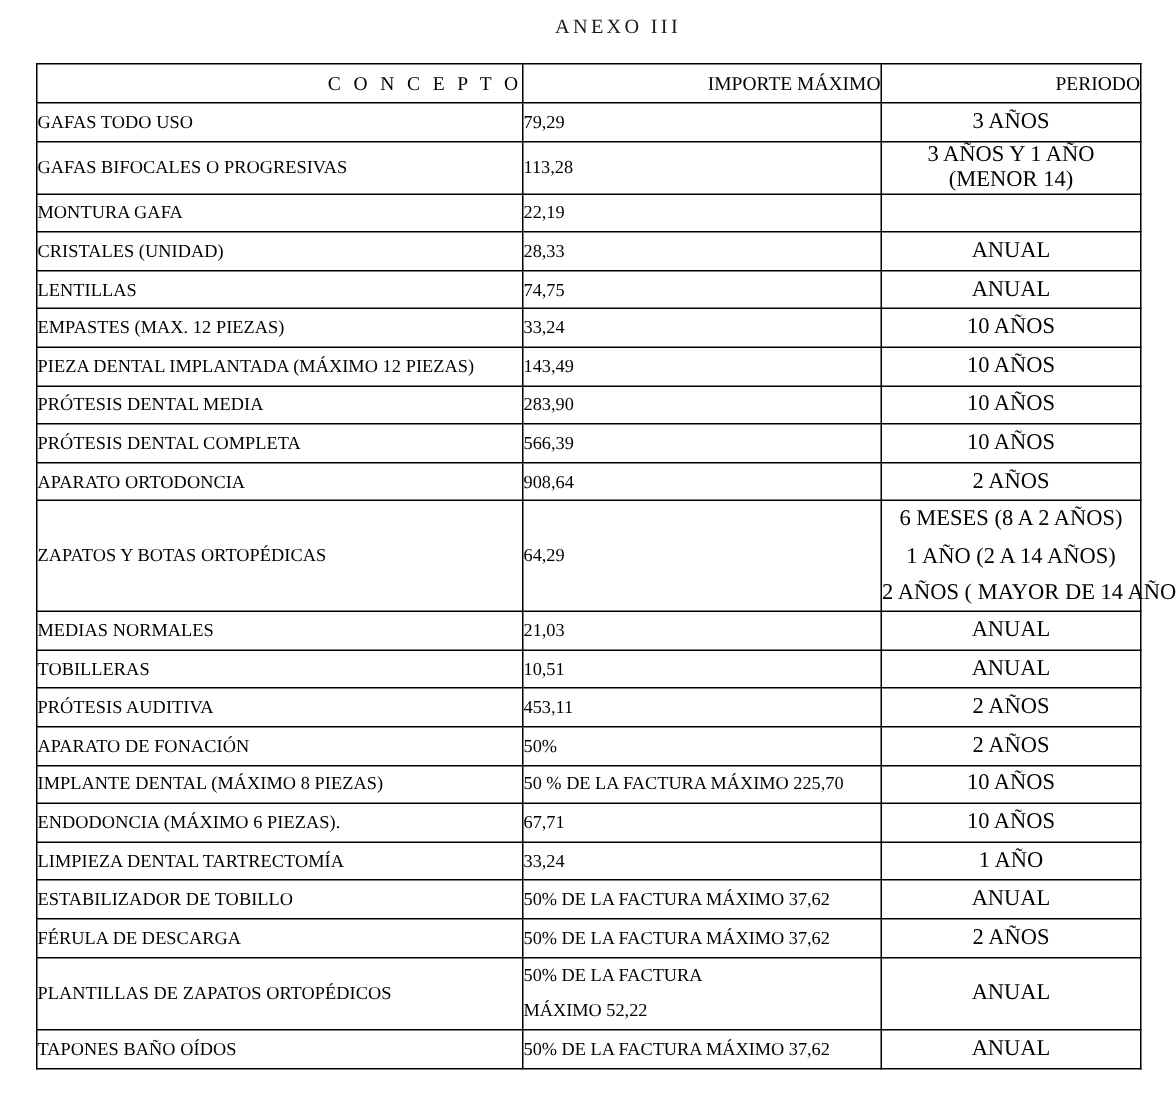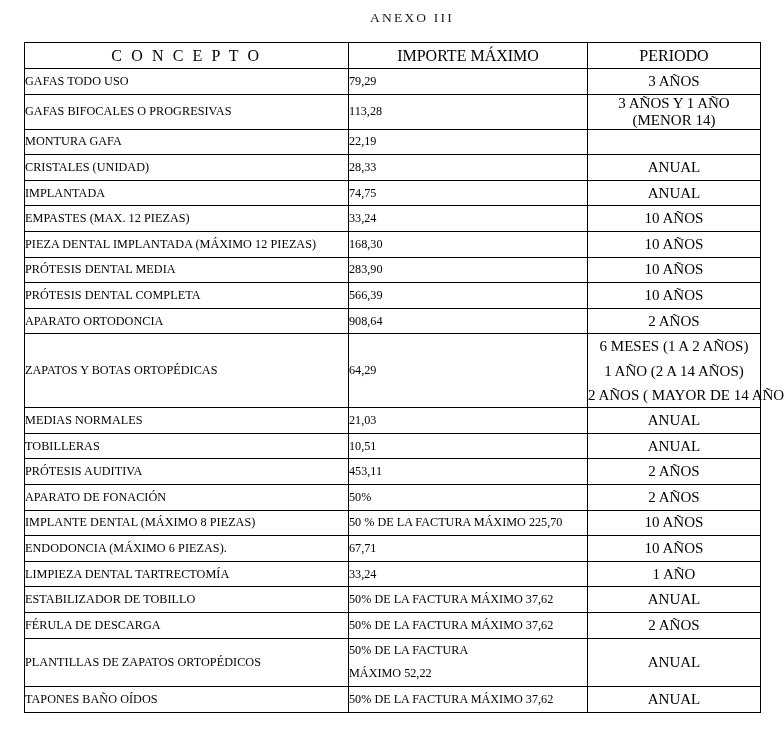--- a/index.html
+++ b/index.html
@@ -58,22 +58,22 @@
     font-weight: normal;
   }
 
   col.c-concepto { width: 324px; }
   col.c-importe  { width: 239px; }
   col.c-periodo  { width: 173px; }
 
   
   .hdr td {
     height: 25px;
-    text-align: center;
-    font-size: 16px;
+    text-align: right;
+    font-size: 13px;
     margin-top: 36px;
   }
   .hdr .h-concepto {
     letter-spacing: 2.6px;
   }
 
   
   .cell-concepto {
     text-align: left;
     padding-left: 13px;
@@ -139,32 +139,32 @@
             <td class="cell-concepto">MONTURA GAFA</td>
             <td class="cell-importe">22,19</td>
             <td class="cell-periodo"></td>
           </tr>
           <tr class="row-std">
             <td class="cell-concepto">CRISTALES (UNIDAD)</td>
             <td class="cell-importe">28,33</td>
             <td class="cell-periodo">ANUAL</td>
           </tr>
           <tr class="row-std">
-            <td class="cell-concepto">IMPLANTADA</td>
+            <td class="cell-concepto">LENTILLAS</td>
             <td class="cell-importe">74,75</td>
             <td class="cell-periodo">ANUAL</td>
           </tr>
           <tr class="row-std">
             <td class="cell-concepto">EMPASTES (MAX. 12 PIEZAS)</td>
             <td class="cell-importe">33,24</td>
             <td class="cell-periodo">10 AÑOS</td>
           </tr>
           <tr class="row-std">
             <td class="cell-concepto">PIEZA DENTAL IMPLANTADA (MÁXIMO 12 PIEZAS)</td>
-            <td class="cell-importe">168,30</td>
+            <td class="cell-importe">143,49</td>
             <td class="cell-periodo">10 AÑOS</td>
           </tr>
           <tr class="row-std">
             <td class="cell-concepto">PRÓTESIS DENTAL MEDIA</td>
             <td class="cell-importe">283,90</td>
             <td class="cell-periodo">10 AÑOS</td>
           </tr>
           <tr class="row-std">
             <td class="cell-concepto">PRÓTESIS DENTAL COMPLETA</td>
             <td class="cell-importe">566,39</td>
@@ -172,21 +172,21 @@
           </tr>
           <tr class="row-std">
             <td class="cell-concepto">APARATO ORTODONCIA</td>
             <td class="cell-importe">908,64</td>
             <td class="cell-periodo">2 AÑOS</td>
           </tr>
           <tr class="row-tall">
             <td class="cell-concepto">ZAPATOS Y BOTAS ORTOPÉDICAS</td>
             <td class="cell-importe">64,29</td>
             <td class="cell-periodo">
-              <span class="stack nowrap">6 MESES (1 A 2 AÑOS)</span>
+              <span class="stack nowrap">6 MESES (8 A 2 AÑOS)</span>
               <span class="stack nowrap">1 AÑO  (2 A 14 AÑOS)</span>
               <span class="stack nowrap">2 AÑOS ( MAYOR DE 14 AÑOS)</span>
             </td>
           </tr>
           <tr class="row-std">
             <td class="cell-concepto">MEDIAS NORMALES</td>
             <td class="cell-importe">21,03</td>
             <td class="cell-periodo">ANUAL</td>
           </tr>
           <tr class="row-std">

